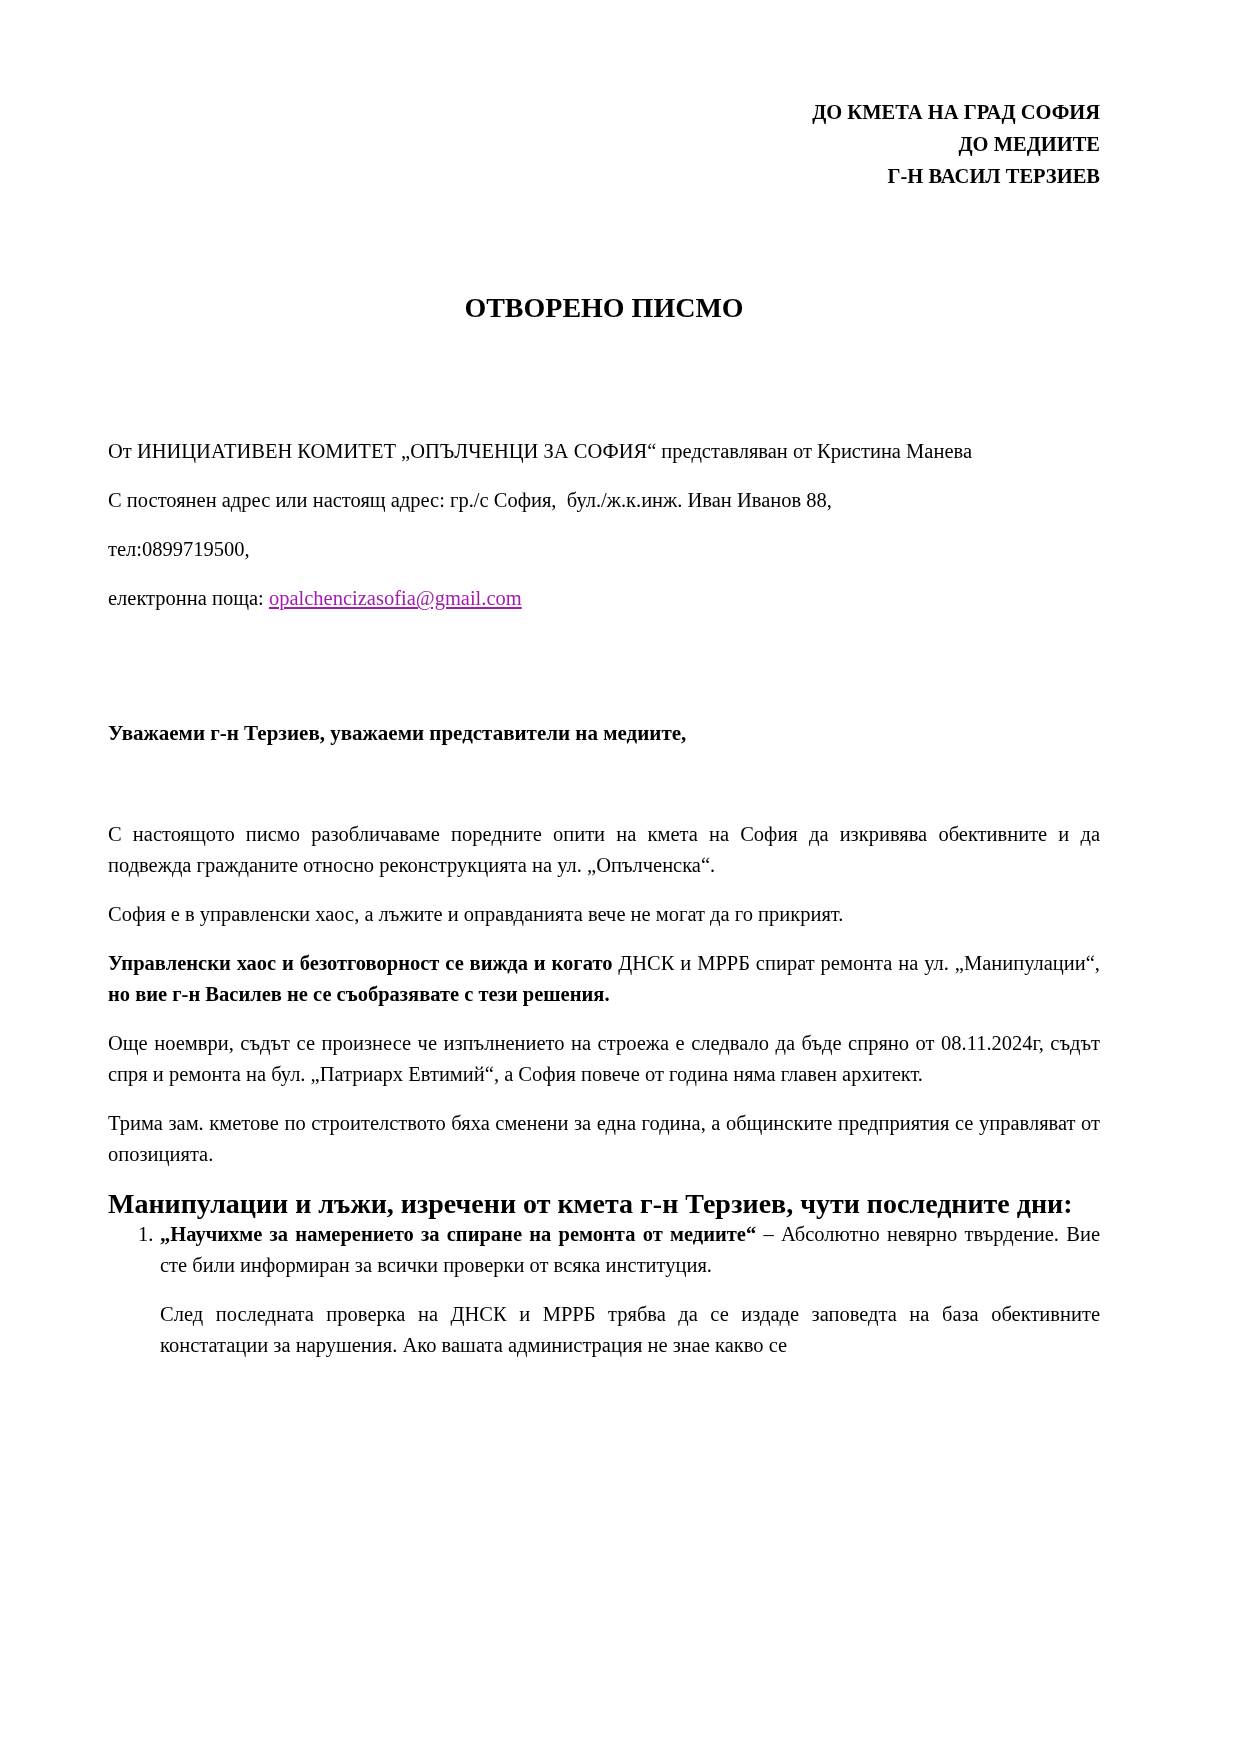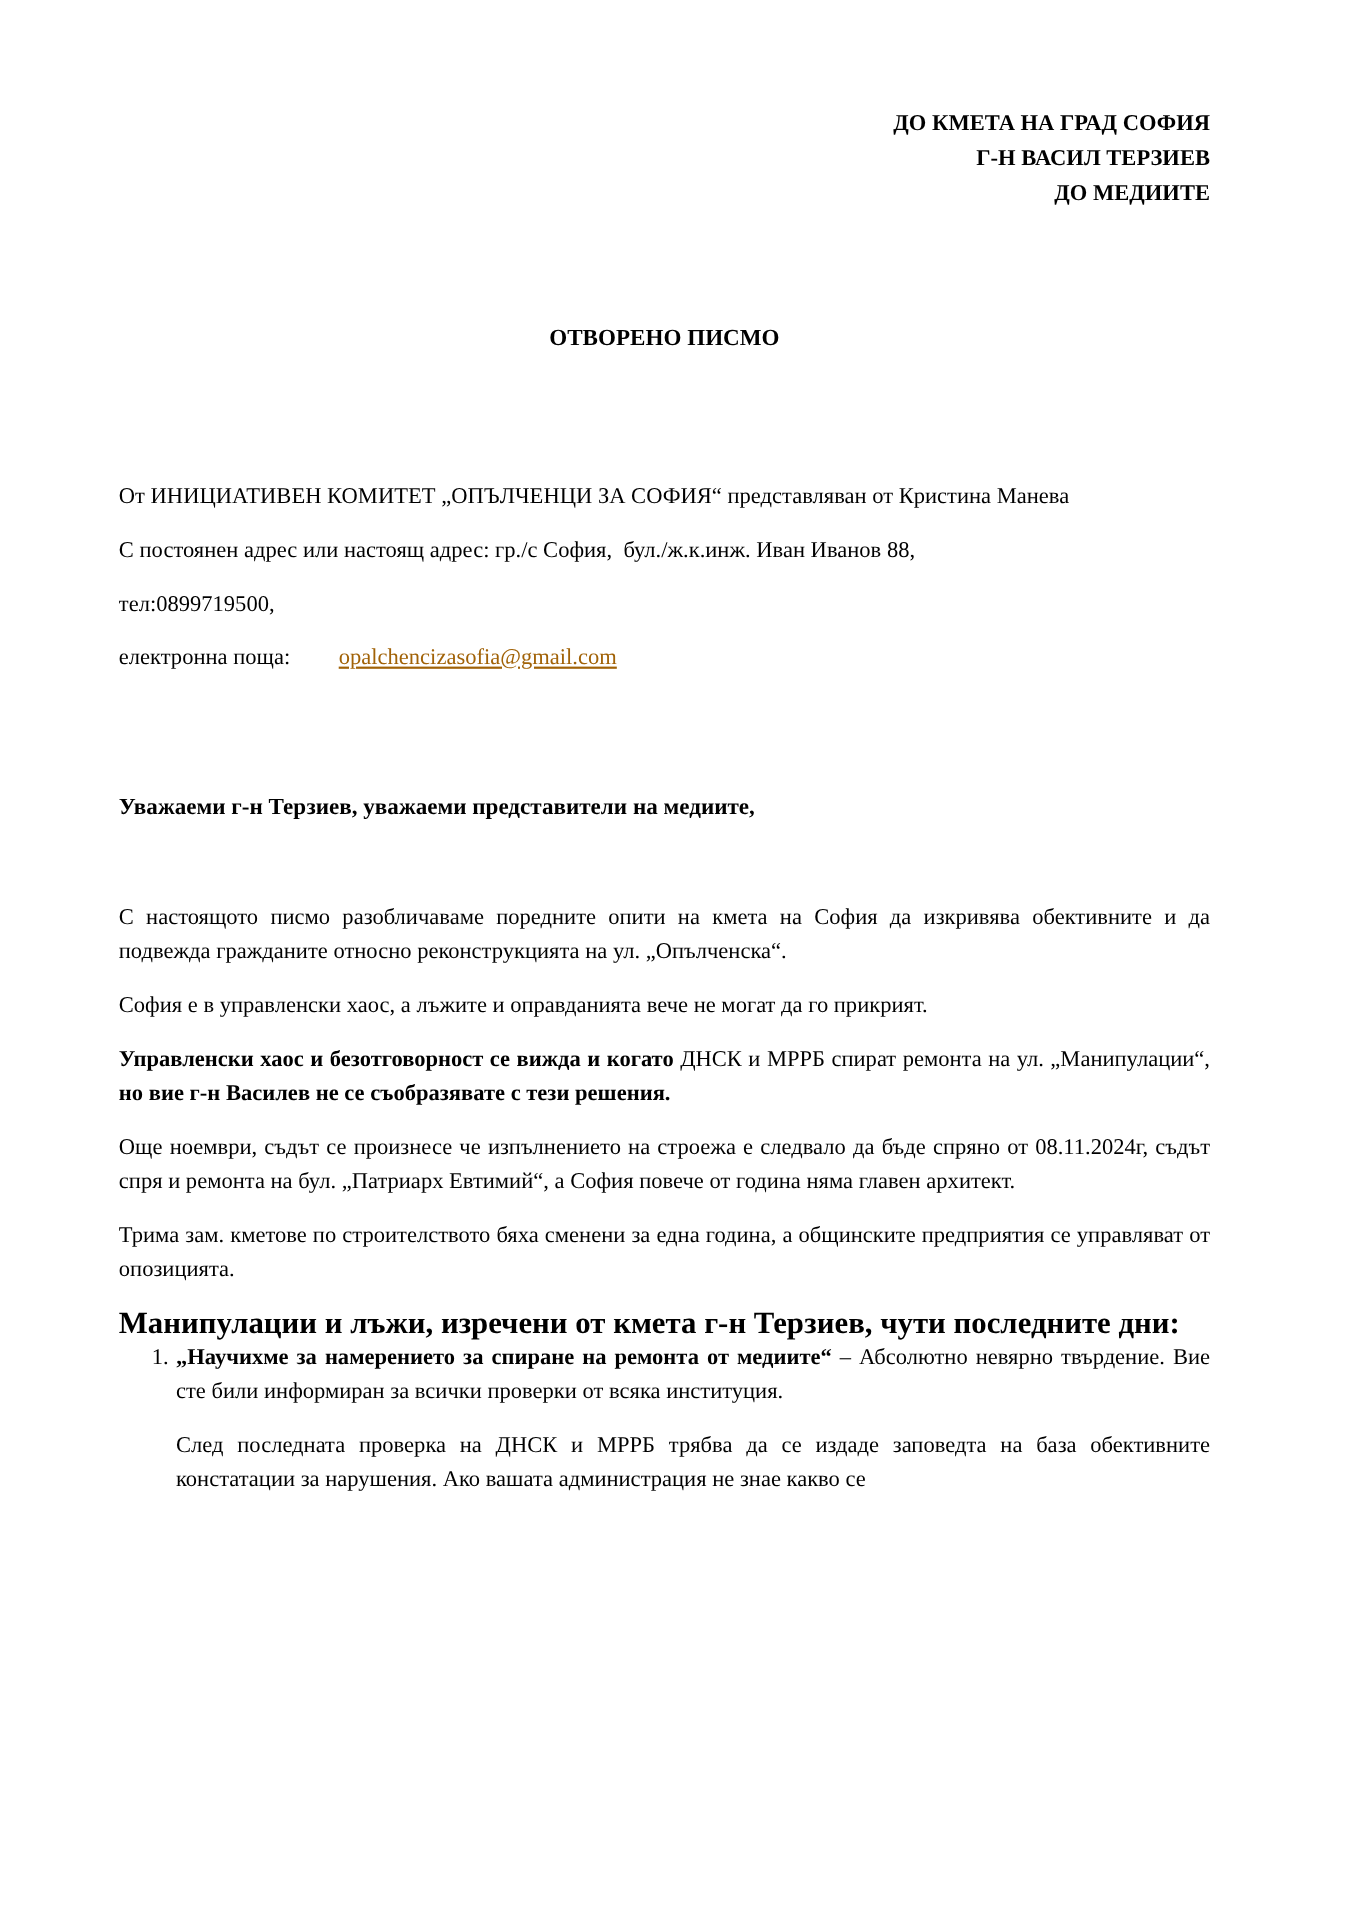--- a/index.html
+++ b/index.html
@@ -21,30 +21,29 @@
     padding: 96px 141px 40px 108px;
     overflow: hidden;
   }
   p { margin: 18px 0 0 0; }
   .recipient { text-align: right; font-weight: bold; }
   .recipient p { margin: 0; line-height: 32px; }
   .doc-title {
     margin: 100px 0 0 0;
     text-align: center;
     font-weight: bold;
-    font-size: 21px;
+    font-size: 28px;
   }
   .sender-intro { margin-top: 113px; }
   .justify { text-align: justify; }
   .prewrap { white-space: pre-wrap; }
   .email-link {
-    color: #a16207;
+    color: #a21caf;
     text-decoration: underline;
     cursor: pointer;
-    margin-left: 39px;
   }
   .salutation {
     margin-top: 104px;
     font-weight: bold;
     font-size: 21px;
   }
   .first-body { margin-top: 70px; }
   .list-heading {
     font-weight: bold;
     font-size: 28px;
@@ -60,22 +59,22 @@
   }
   .list-item p:first-of-type { margin-top: 0; }
 </style>
 </head>
 <body>
 
 <div class="page">
 
   <div class="recipient">
     <p>ДО КМЕТА НА ГРАД СОФИЯ</p>
+    <p>ДО МЕДИИТЕ</p>
     <p>Г-Н ВАСИЛ ТЕРЗИЕВ</p>
-    <p>ДО МЕДИИТЕ</p>
   </div>
 
   <p class="doc-title">ОТВОРЕНО ПИСМО</p>
 
   <p class="sender-intro justify">От ИНИЦИАТИВЕН КОМИТЕТ „ОПЪЛЧЕНЦИ ЗА СОФИЯ“ представляван от Кристина Манева</p>
 
   <p class="prewrap">С постоянен адрес или настоящ адрес: гр./с София,  бул./ж.к.инж. Иван Иванов 88,</p>
 
   <p>тел:0899719500,</p>
 

